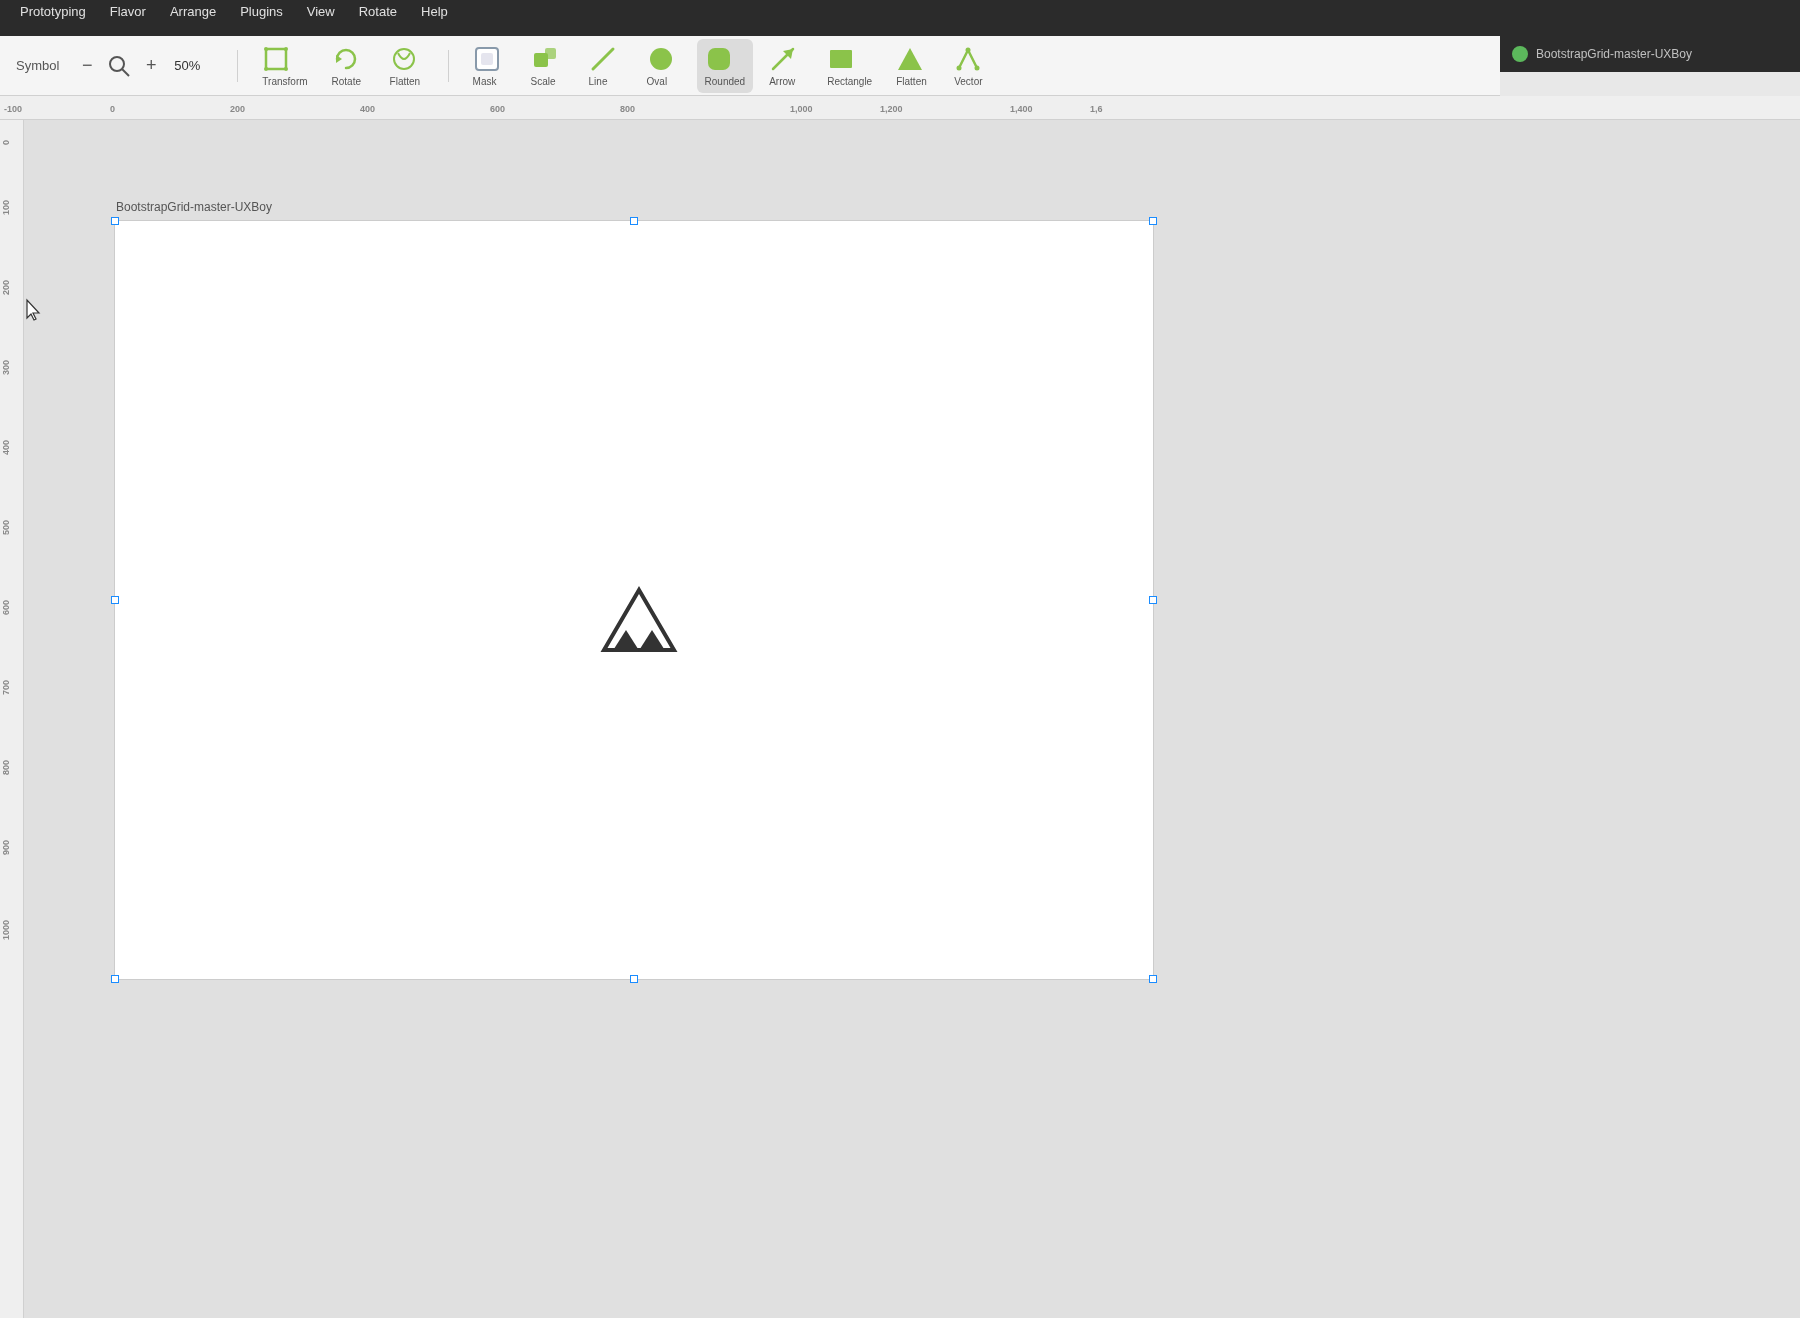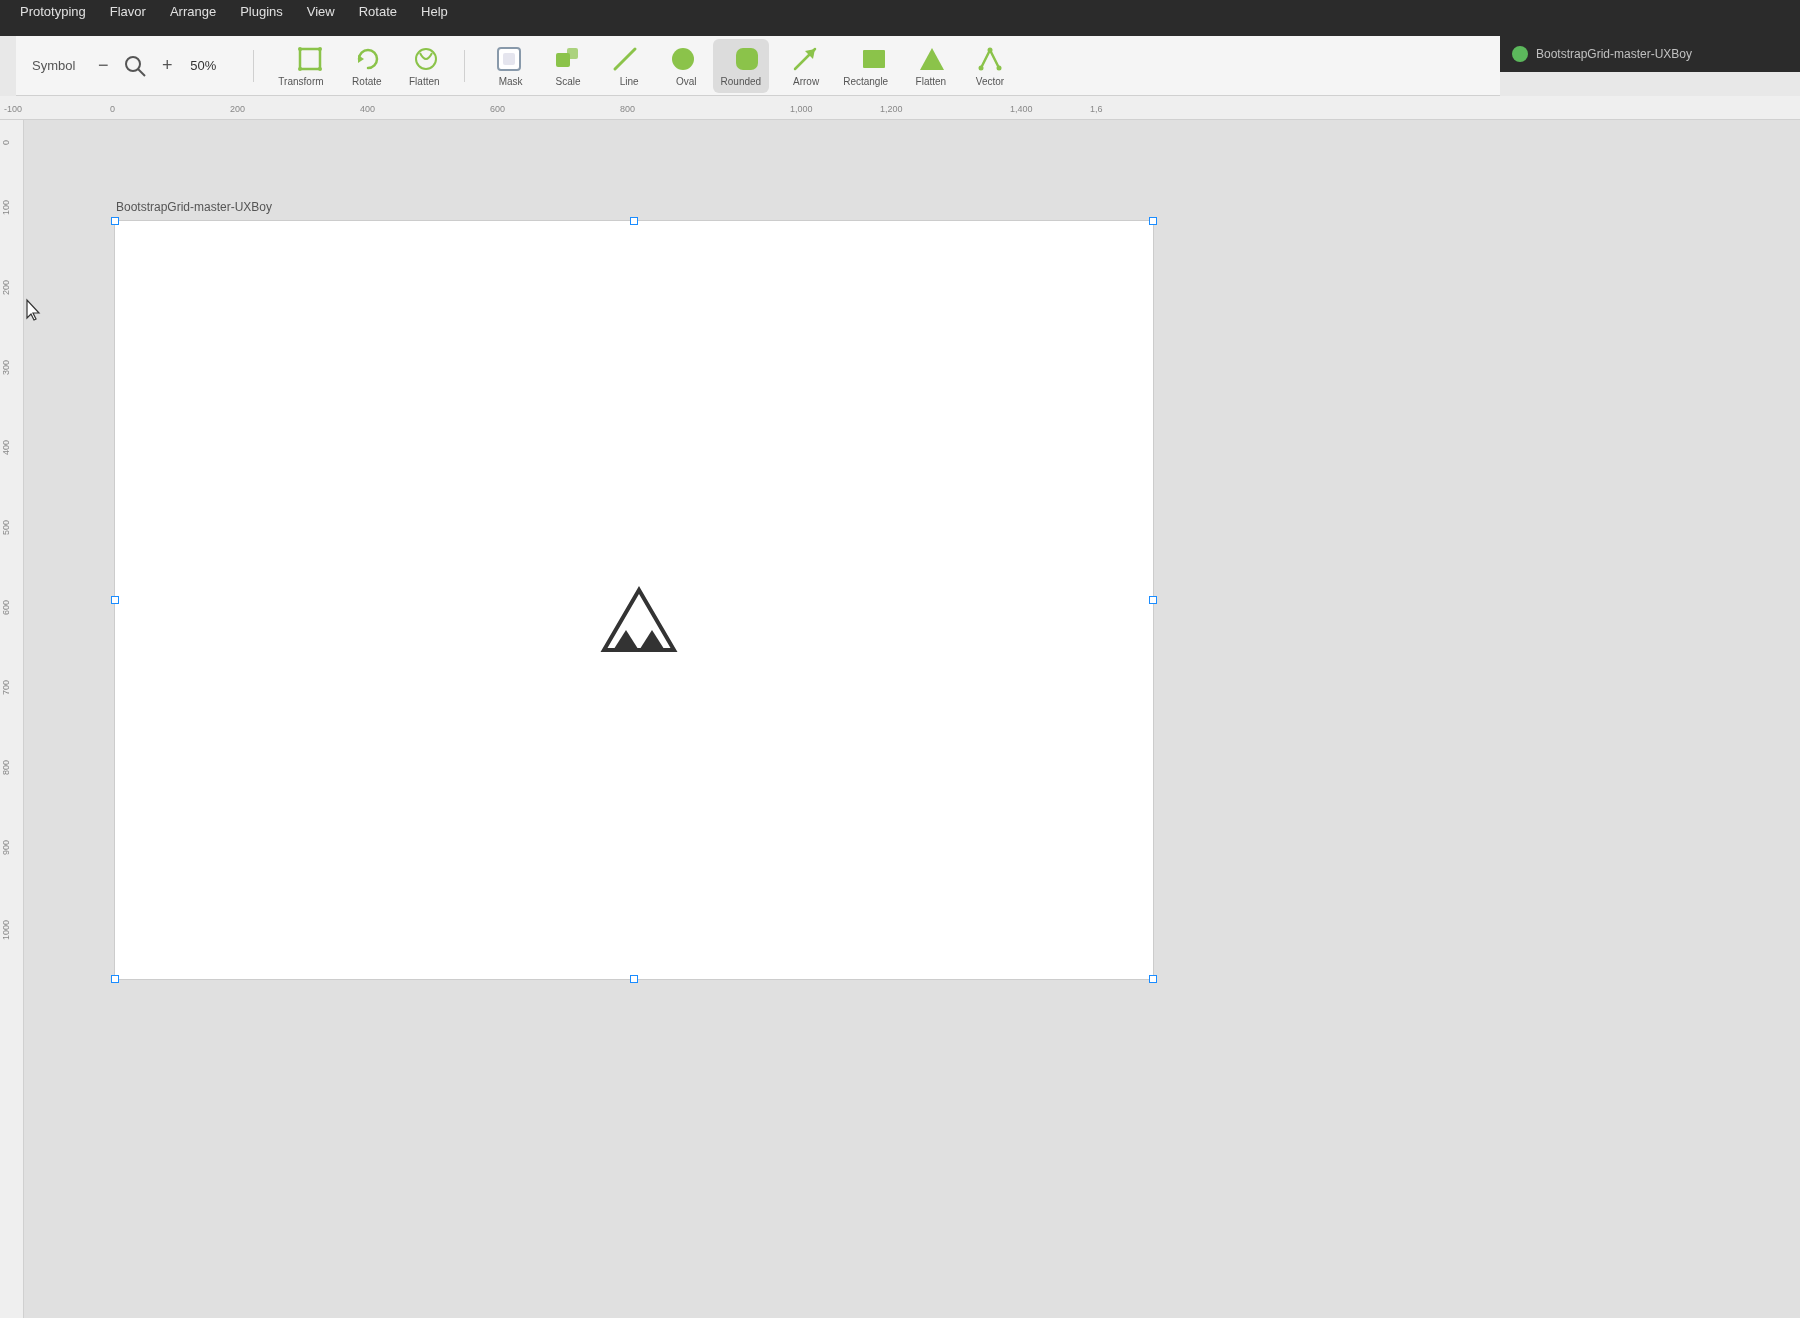--- a/index.html
+++ b/index.html
@@ -69,34 +69,33 @@
       top: 36px;
       left: 0;
       right: 300px;
       height: 60px;
       background: #f5f5f5;
       border-bottom: 1px solid #d0d0d0;
       display: flex;
       align-items: center;
       padding: 4px 16px;
       gap: 8px;
-      margin-left: 16px;
     }
 
     .toolbar-separator {
       width: 1px;
       height: 32px;
       background: #d0d0d0;
       margin: 0 8px;
     }
 
     .tool-btn {
       display: flex;
       flex-direction: column;
-      align-items: flex-end;
+      align-items: flex-start;
       justify-content: center;
       gap: 3px;
       padding: 6px 8px;
       border-radius: 6px;
       cursor: pointer;
       min-width: 50px;
     }
     .tool-btn.active { background: rgba(0,0,0,0.1); }
 
     .tool-icon {
@@ -172,20 +171,21 @@
       bottom: 0;
       background: #efefef;
       border-right: 1px solid #d0d0d0;
       overflow: hidden;
     }
     .ruler-mark {
       position: absolute;
       font-size: 9px;
       color: #888;
       white-space: nowrap;
+      font-weight: bold;
     }
 
     
     .canvas-area {
       position: absolute;
       top: 120px;
       left: 24px;
       right: 0;
       bottom: 0;
       background: #e0e0e0;

